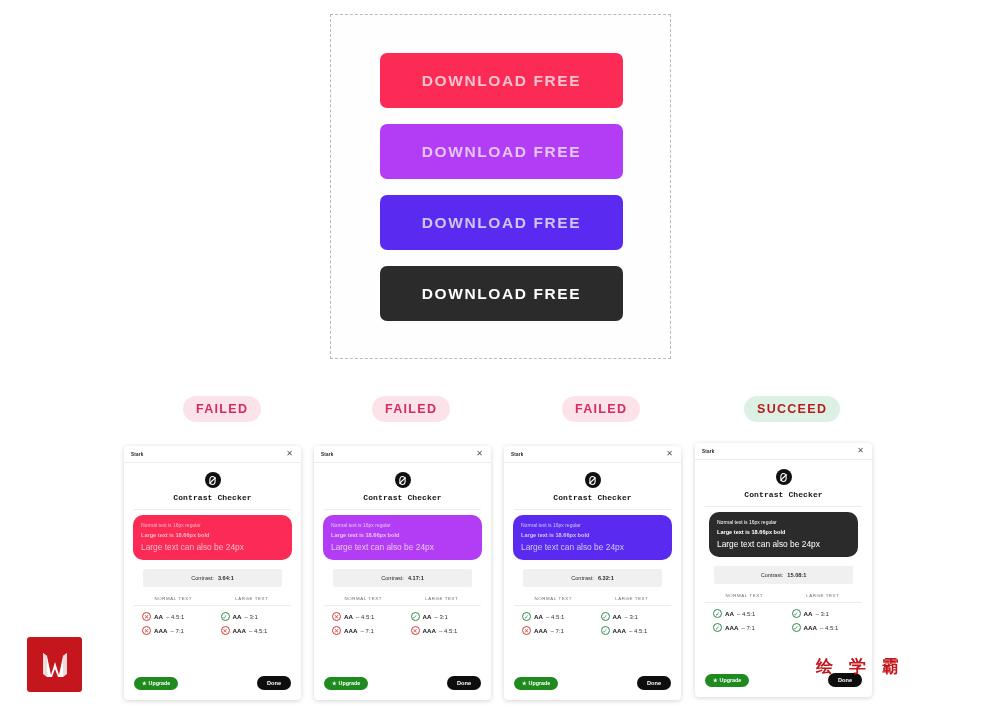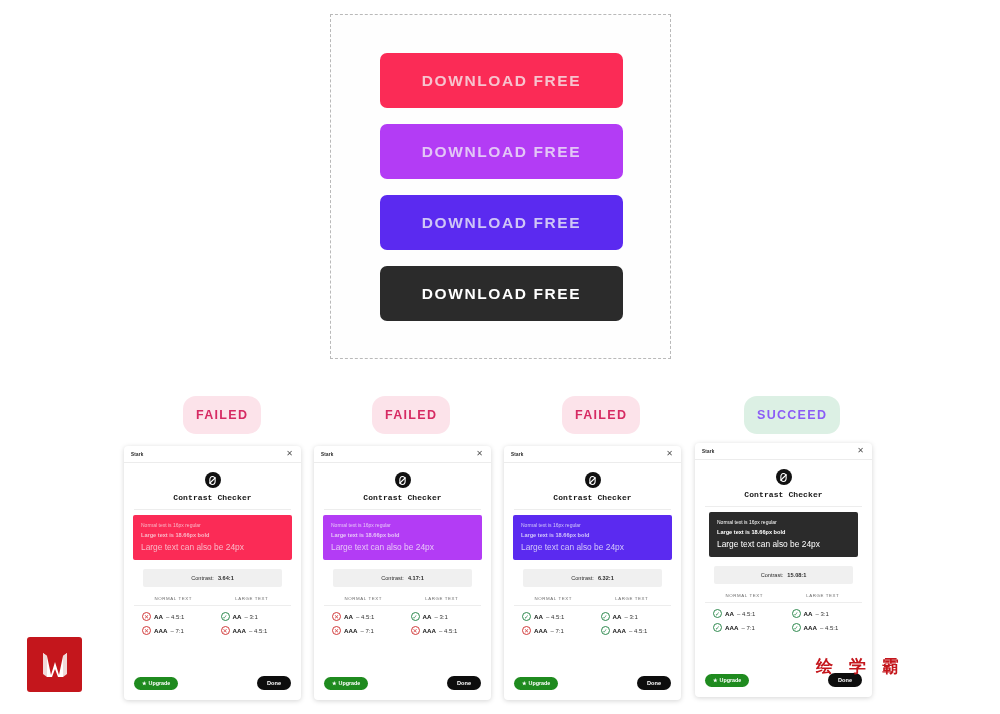--- a/index.html
+++ b/index.html
@@ -29,27 +29,27 @@
     font-family: "Liberation Sans", sans-serif;
   }
   .dl-btn.b0 { top: 38px; }
   .dl-btn.b1 { top: 109px; }
   .dl-btn.b2 { top: 180px; }
   .dl-btn.b3 { top: 251px; }
 
   
   .verdict {
     position: absolute; top: 396px;
-    height: 38px; padding: 0 13px;
+    height: 26px; padding: 0 13px;
     border-radius: 13px;
     display: flex; align-items: center; justify-content: center;
     font-size: 12.5px; font-weight: bold; letter-spacing: 1.3px;
   }
   .verdict.fail { background: #fce3ea; color: #d62a63; }
-  .verdict.pass { background: #dcf0e4; color: #8b5cf6; }
+  .verdict.pass { background: #dcf0e4; color: #b91c1c; }
   .v0 { left: 183px; }
   .v1 { left: 372px; }
   .v2 { left: 562px; }
   .v3 { left: 744px; }
 
   
   .card {
     position: absolute;
     width: 177px; height: 254px;
     background: #ffffff;
@@ -81,21 +81,21 @@
     background: #111; margin: 0 auto 5px auto;
     display: flex; align-items: center; justify-content: center;
   }
   .card-title { font-size: 8px; font-weight: bold; color: #141414; letter-spacing: .1px; }
 
   .divider { height: 1px; background: #ededed; margin: 7px 10px 0 10px; flex:none; }
 
   
   .swatch {
     margin: 5px 9px 0 9px; flex: none;
-    border-radius: 2px;
+    border-radius: 10px;
     padding: 7px 8px 8px 8px;
   }
   .c3 .swatch { margin: 5px 14px 0 14px; }
   .s-line1 { font-size: 5px; font-weight: normal; margin-bottom: 4px; }
   .s-line2 { font-size: 5.6px; font-weight: bold; margin-bottom: 4px; }
   .s-line3 { font-size: 8.4px; font-weight: normal; }
 
   
   .contrast-bar {
     margin: 9px 19px 0 19px; flex: none;

